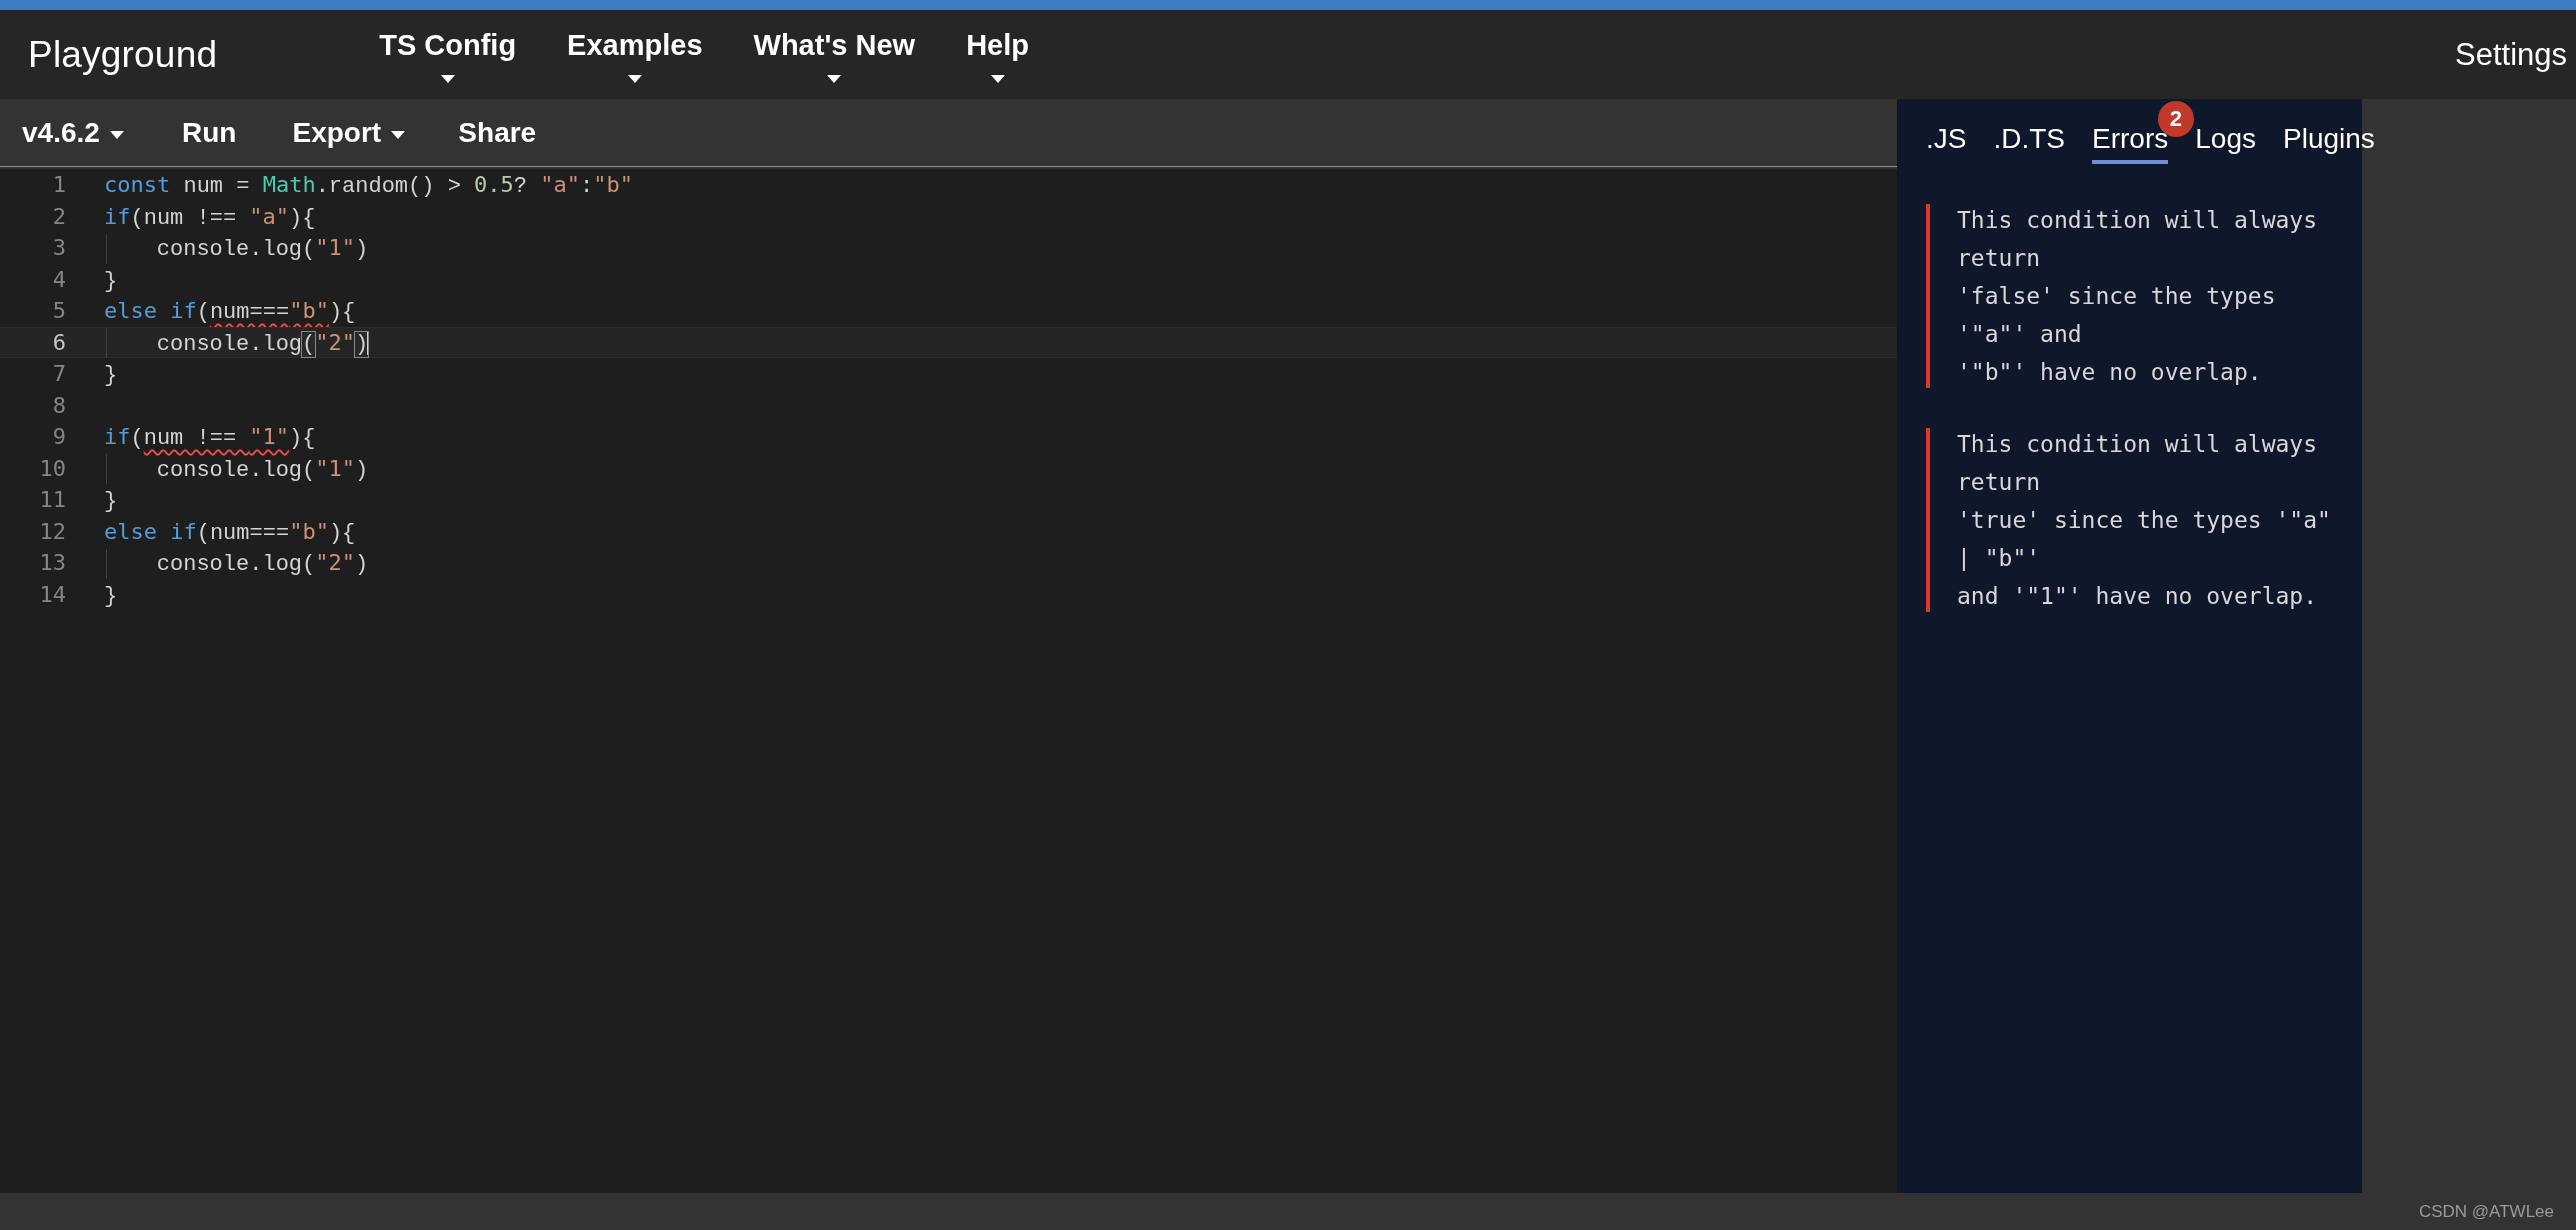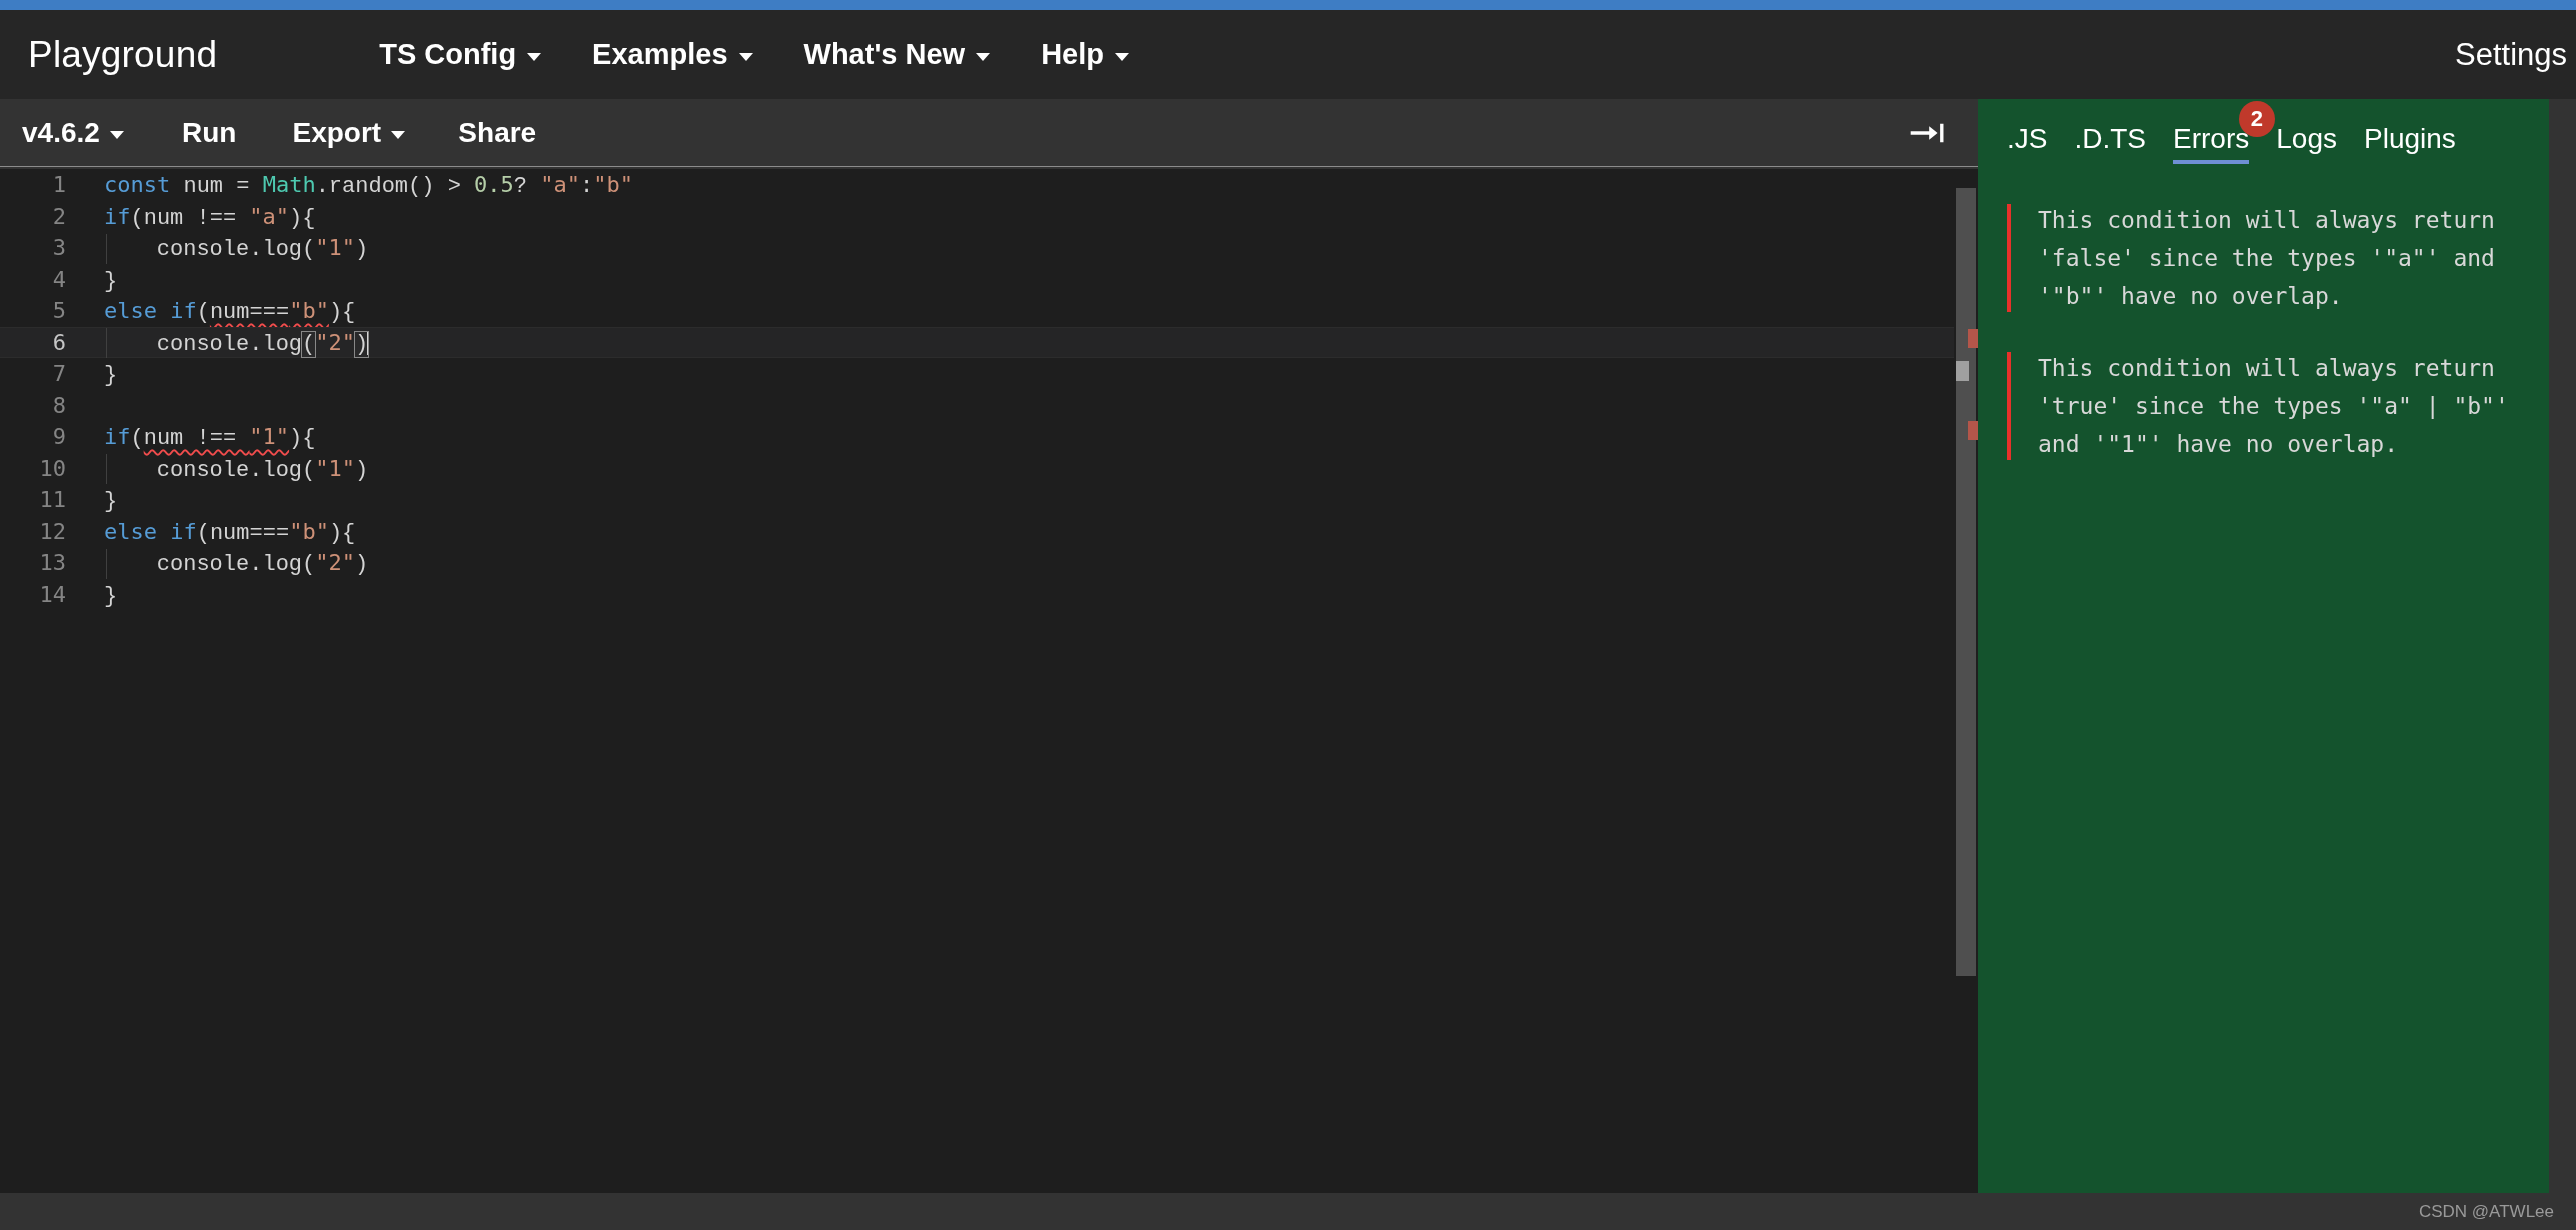--- a/index.html
+++ b/index.html
@@ -25,21 +25,21 @@
   }
   .brand {
     margin-left:28px;
     font-size:37px; color:#ffffff; font-weight:400;
     letter-spacing:0.2px; white-space:nowrap;
   }
   .nav { display:flex; align-items:center; margin-left:162px; gap:51px; }
   .nav-item {
     display:flex; align-items:center; gap:11px;
     font-size:29px; color:#ffffff; font-weight:700;
-    white-space:nowrap; cursor:pointer;
+    white-space:nowrap; cursor:pointer;flex-direction:column;
   }
   .caret {
     width:0; height:0; border-left:7.7px solid transparent;
     border-right:7.7px solid transparent; border-top:8.5px solid #ffffff;
     display:inline-block; position:relative; top:2.6px;
   }
   .settings {
     position:absolute; right:9px; top:50%; transform:translateY(-50%);
     font-size:31px; color:#ffffff; white-space:nowrap; cursor:pointer;
   }
@@ -134,22 +134,22 @@
     position:absolute; left:1978px; top:99px; width:12px; height:1094px;
     background:#ffffff;
   }
   .divider-edge {
     position:absolute; left:1990px; top:99px; width:15.3px; height:1094px;
     background:#2b3847;
   }
 
   
   .sidebar {
-    position:absolute; left:1978px; top:99px; width:571px; height:1094px;
-    background:#14532d;
+    position:absolute; left:1897px; top:99px; width:465px; height:1094px;
+    background:#0f172a;
   }
   .tabs {
     display:flex; align-items:flex-end; height:68px;
     padding-left:29px; gap:27px; position:relative;
   }
   .tab {
     position:relative; font-size:28px; color:#ffffff;
     padding-bottom:12px; cursor:pointer; white-space:nowrap;
   }
   .tab.active::after {

